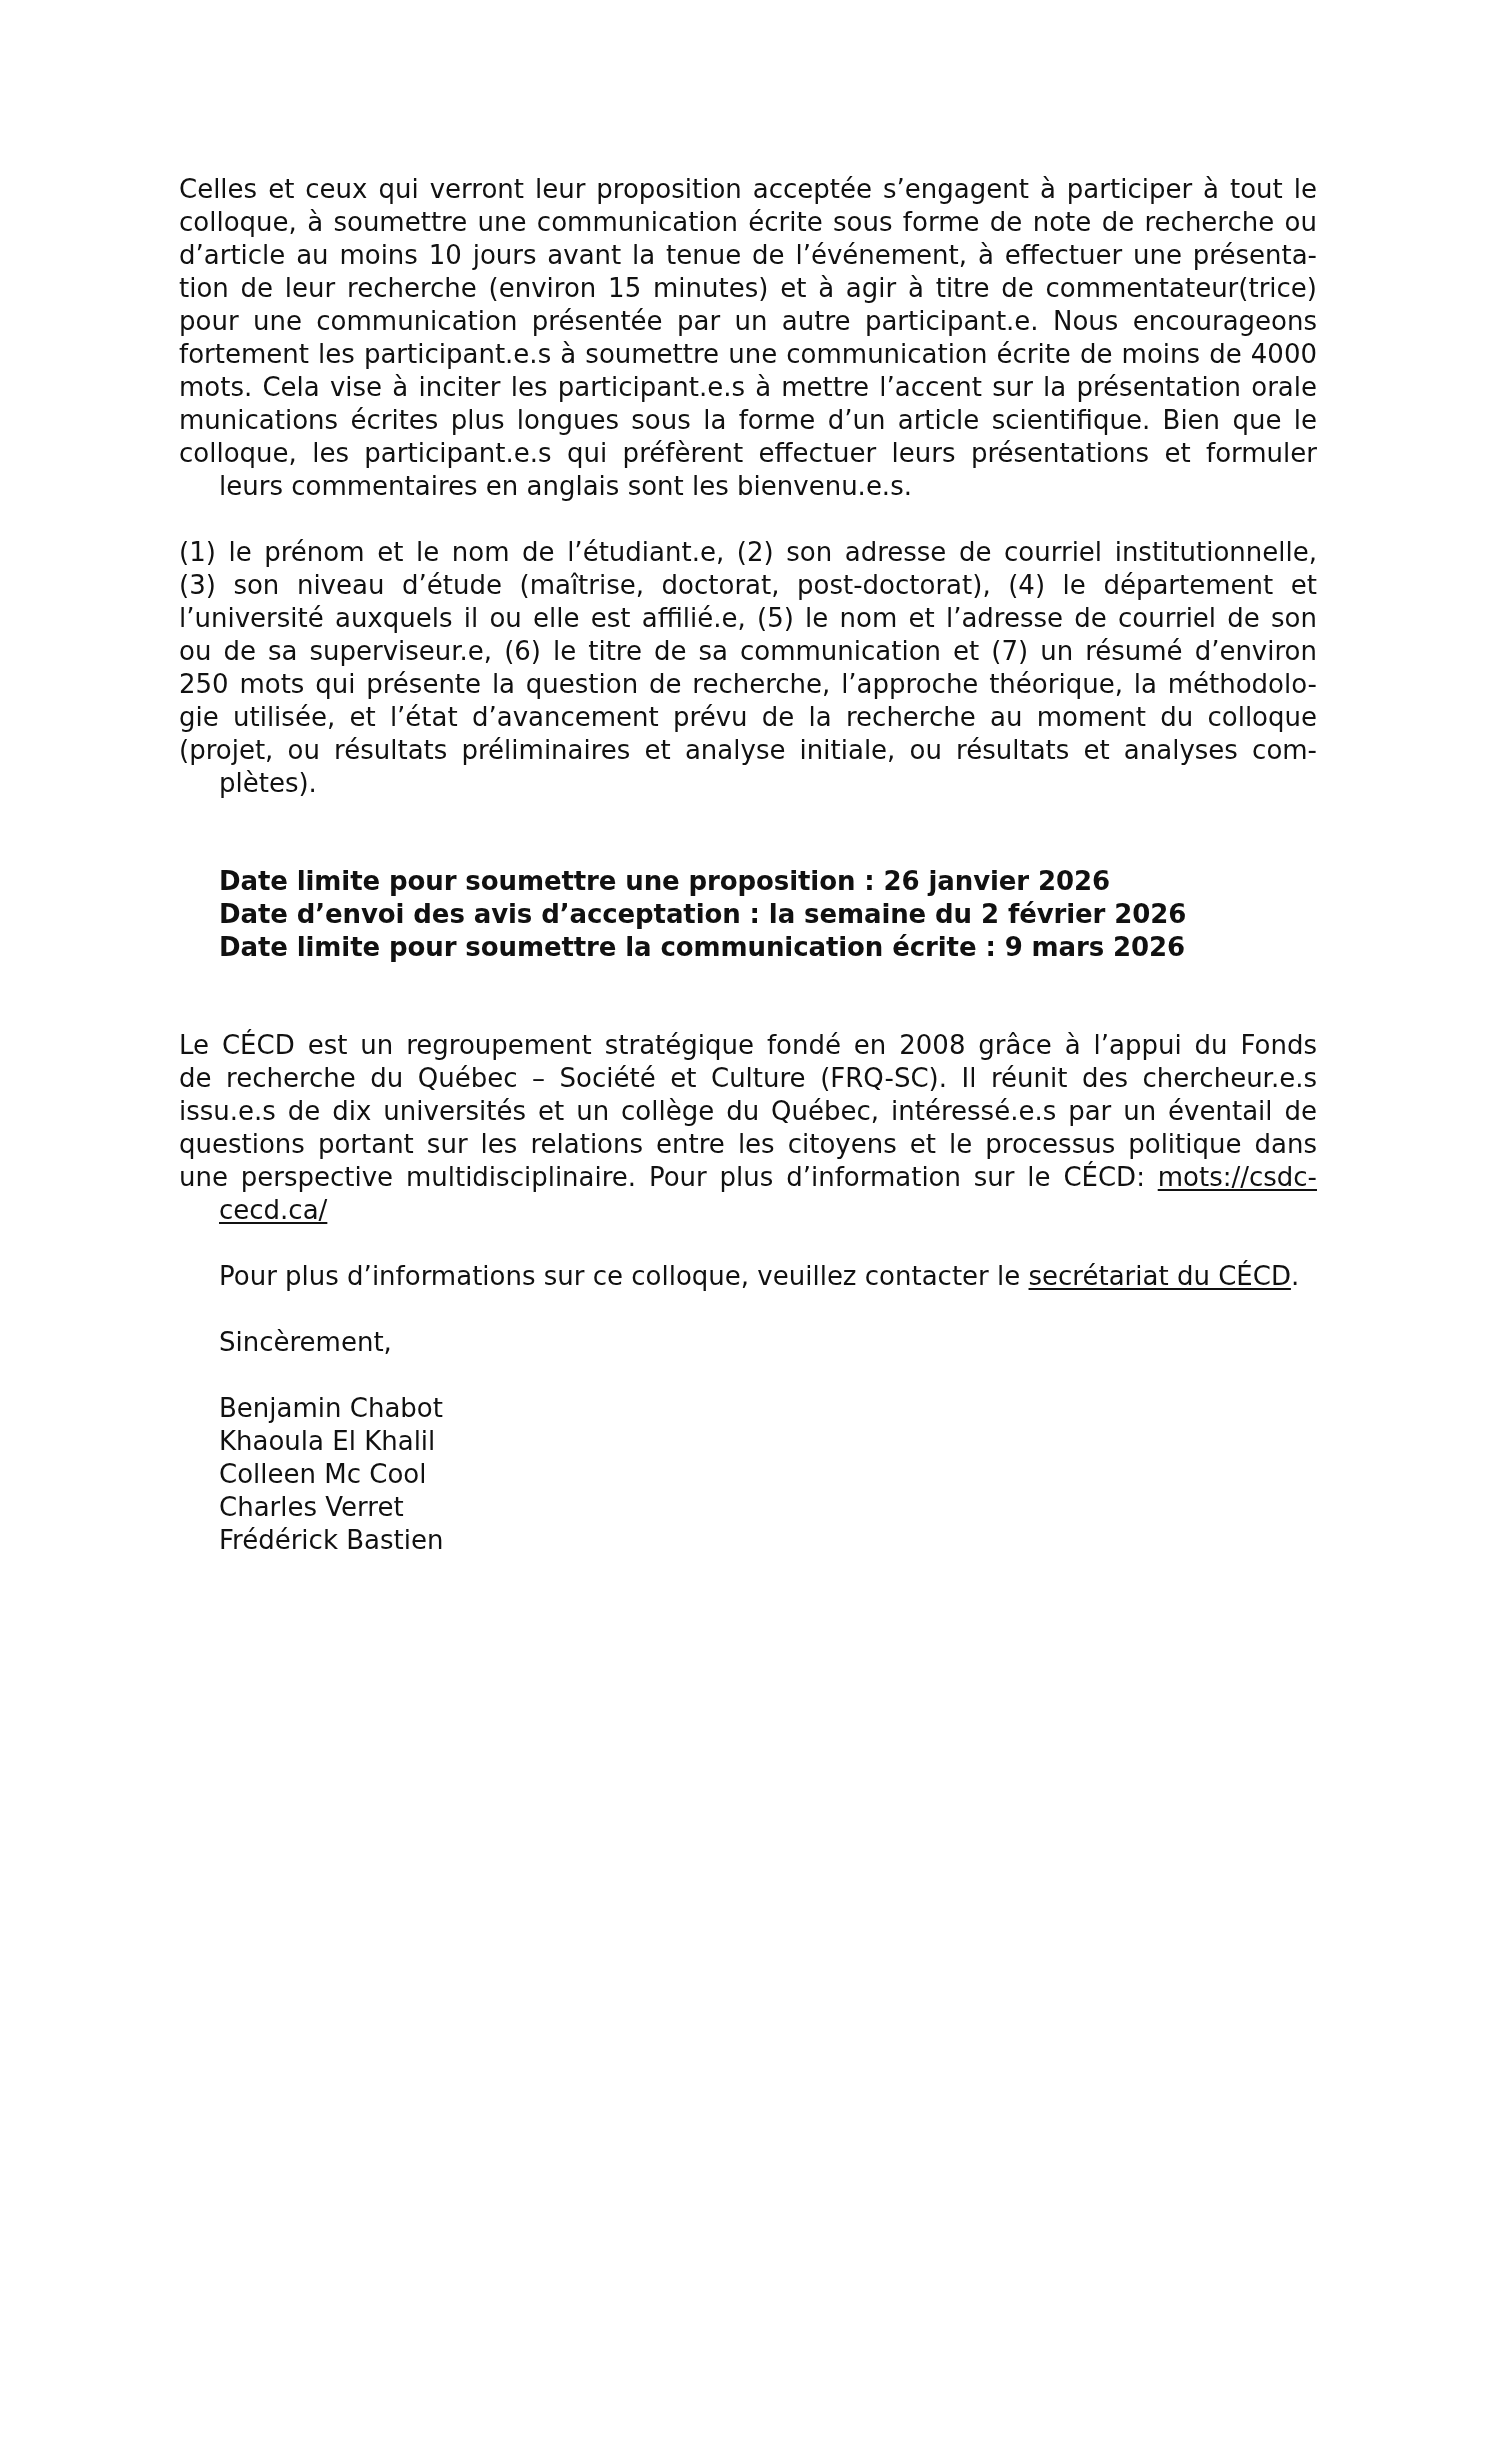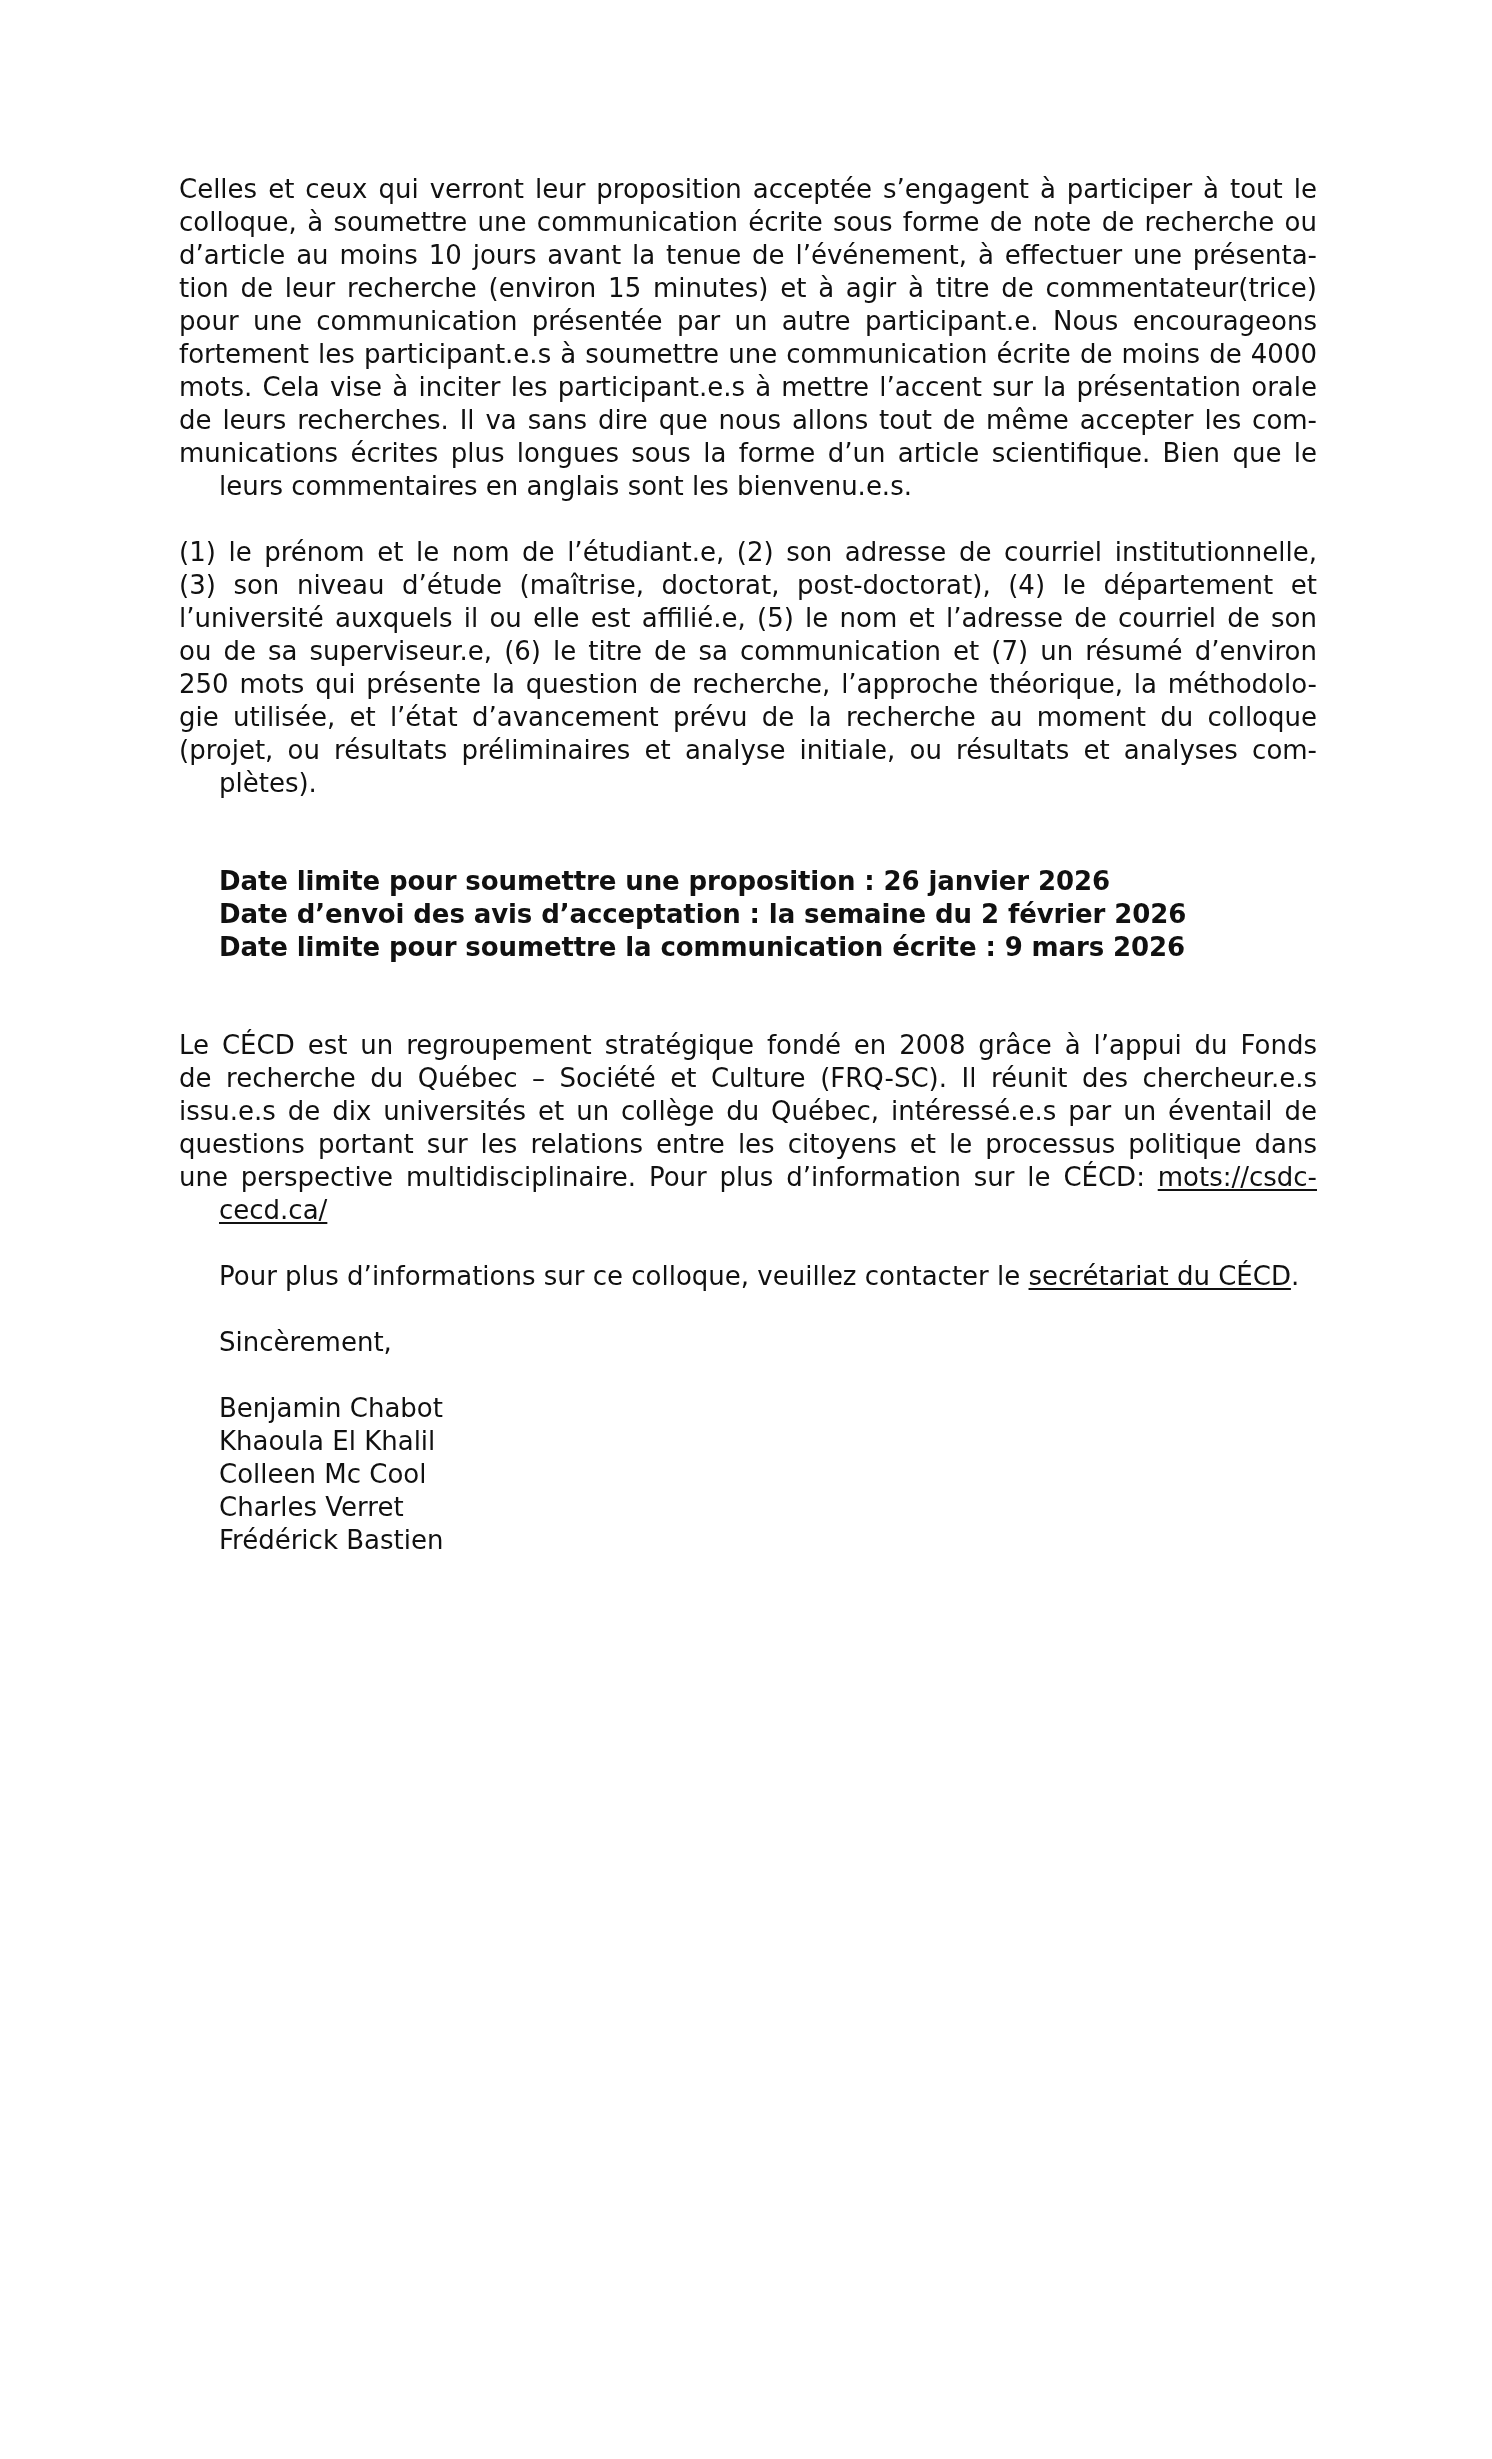--- a/index.html
+++ b/index.html
@@ -61,22 +61,22 @@
   <div id="content">
 
     <div class="para">
       <span class="line j">Celles et ceux qui verront leur proposition acceptée s’engagent à participer à tout le</span>
       <span class="line j">colloque, à soumettre une communication écrite sous forme de note de recherche ou</span>
       <span class="line j">d’article au moins 10 jours avant la tenue de l’événement, à effectuer une présenta-</span>
       <span class="line j">tion de leur recherche (environ 15 minutes) et à agir à titre de commentateur(trice)</span>
       <span class="line j">pour une communication présentée par un autre participant.e. Nous encourageons</span>
       <span class="line j">fortement les participant.e.s à soumettre une communication écrite de moins de 4000</span>
       <span class="line j">mots. Cela vise à inciter les participant.e.s à mettre l’accent sur la présentation orale</span>
-      <span class="line j">de leurs recherches. Il va sans dire que nous allons tout de même accepter les com-</span>
       <span class="line j">munications écrites plus longues sous la forme d’un article scientifique. Bien que le</span>
+      <span class="line j">colloque, les participant.e.s qui préfèrent effectuer leurs présentations et formuler</span>
       <span class="line l">leurs commentaires en anglais sont les bienvenu.e.s.</span>
     </div>
 
     <div class="gap1"></div>
 
     <div class="para">
       <span class="line j">(1) le prénom et le nom de l’étudiant.e, (2) son adresse de courriel institutionnelle,</span>
       <span class="line j">(3) son niveau d’étude (maîtrise, doctorat, post-doctorat), (4) le département et</span>
       <span class="line j">l’université auxquels il ou elle est affilié.e, (5) le nom et l’adresse de courriel de son</span>
       <span class="line j">ou de sa superviseur.e, (6) le titre de sa communication et (7) un résumé d’environ</span>

